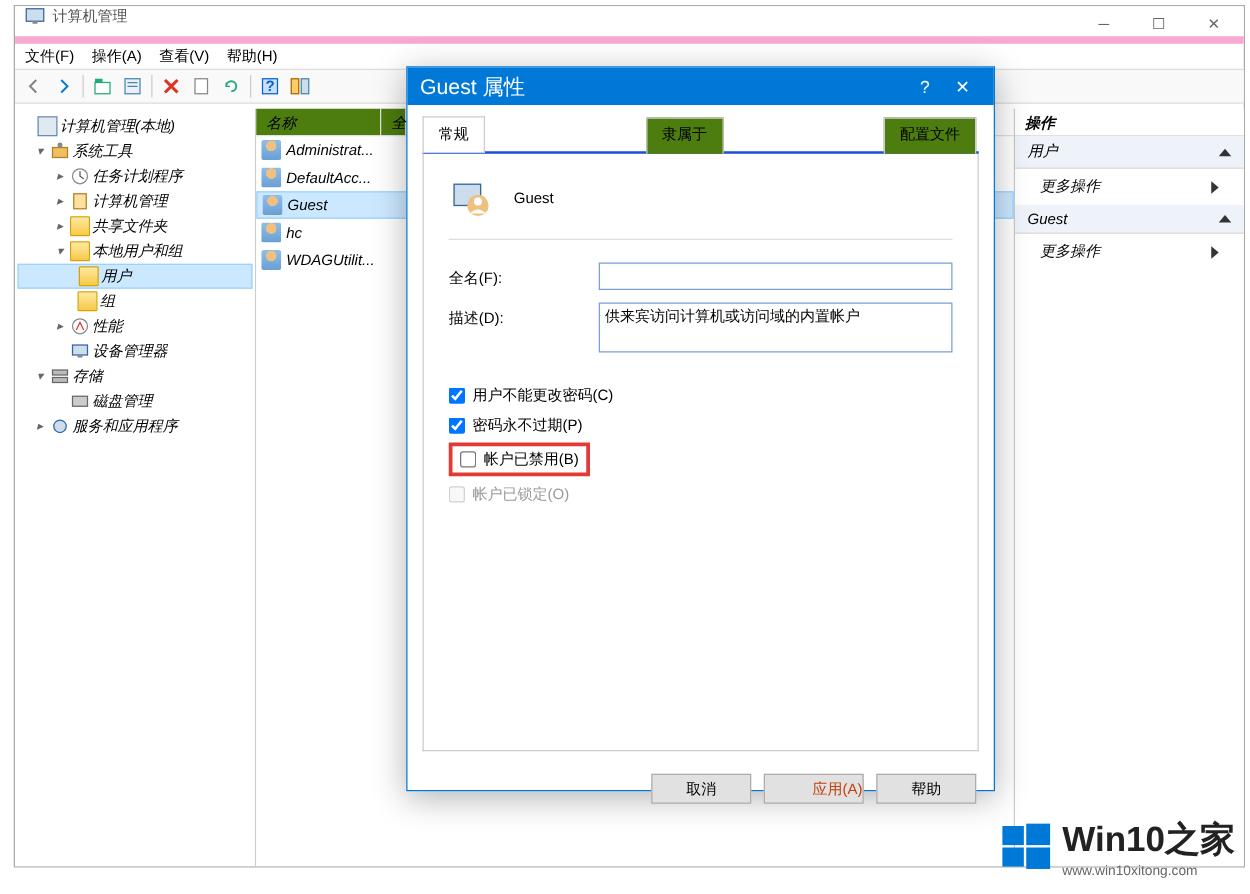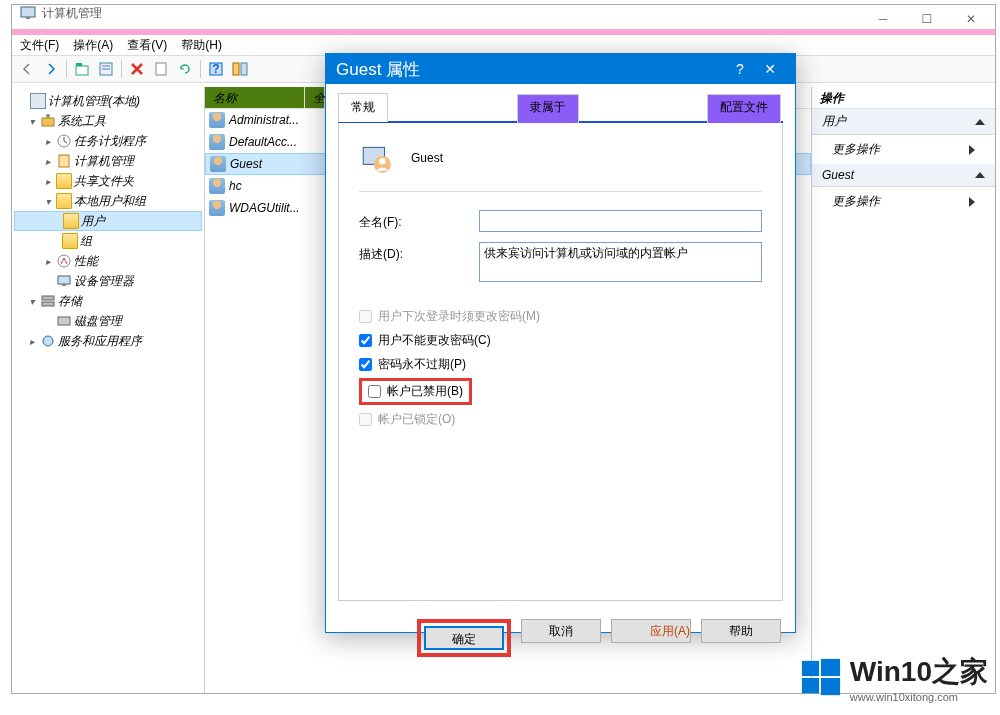--- a/index.html
+++ b/index.html
@@ -42,21 +42,21 @@
 
 .dialog { position: absolute; left: 325px; top: 53px; width: 471px; height: 580px; background: #fff; border: 1px solid #0078d7; box-shadow: 0 5px 25px rgba(0,0,0,0.3); }
 .dialog-titlebar { height: 30px; background: #0078d7; color: #fff; display: flex; align-items: center; padding: 0 10px; }
 .dialog-titlebar .title { flex: 1; font-size: 17px; }
 .dialog-titlebar .help { width: 30px; text-align: center; font-size: 14px; }
 .dialog-titlebar .close { width: 30px; text-align: center; font-size: 14px; }
 .dialog-body { padding: 8px 12px; }
 .tabs { display: flex; border-bottom: 2px solid #1d4ed8; justify-content: space-between; }
 .tab { padding: 5px 12px; border: 1px solid #ccc; border-bottom: none; background: #fff; margin-right: 2px; position: relative; top: 1px; }
 .tab.active { background: #fff; border-bottom: 1px solid #fff; }
-.tab:not(.active) { background: #8b5cf6; top: 2px; padding-top: 4px; padding-bottom: 4px; }
+.tab:not(.active) { background: #4d7c0f; top: 2px; padding-top: 4px; padding-bottom: 4px; }
 .tab-content { border: 1px solid #ccc; border-top: none; padding: 18px 20px 10px; height: 478px; }
 .user-row { display: flex; align-items: center; gap: 18px; padding-bottom: 16px; border-bottom: 1px solid #ddd; margin-bottom: 18px; }
 .user-icon { width: 34px; height: 34px; }
 .form-row { display: flex; align-items: flex-start; margin-bottom: 10px; }
 .form-label { width: 120px; padding-top: 4px; }
 .form-input { flex: 1; border: 1px solid #7a9fd6; height: 22px; padding: 2px 4px; font-size: 12px; }
 .form-textarea { flex: 1; border: 1px solid #7a9fd6; height: 40px; padding: 2px 4px; font-size: 12px; resize: none; }
 .checks { margin-top: 22px; }
 .check-row { display: flex; align-items: center; height: 24px; padding: 2px 0; }
 .check-row input { margin-right: 6px; width: 13px; height: 13px; }
@@ -323,24 +323,20 @@
       </div>
       <div class="form-row">
         <div class="form-label">全名(F):</div>
         <input class="form-input" value="" style="">
       </div>
       <div class="form-row">
         <div class="form-label">描述(D):</div>
         <textarea class="form-textarea" style="">供来宾访问计算机或访问域的内置帐户</textarea>
       </div>
       <div class="checks">
-        <div class="check-row disabled">
-            <input type="checkbox" disabled="" style="">
-            <span>用户下次登录时须更改密码(M)</span>
-          </div>
         <div class="check-row">
             <input type="checkbox" checked="" style="">
             <span>用户不能更改密码(C)</span>
           </div>
         <div class="check-row">
             <input type="checkbox" checked="" style="">
             <span>密码永不过期(P)</span>
           </div>
         <div style="margin:2px 0"><span class="highlight">
               <span class="check-row" style="height:auto">
@@ -349,21 +345,20 @@
               </span>
             </span></div>
         <div class="check-row disabled">
             <input type="checkbox" disabled="" style="">
             <span>帐户已锁定(O)</span>
           </div>
       </div>
     </div>
   </div>
   <div class="dialog-footer">
-    <span class="btn-highlight"><button class="btn primary">确定</button></span>
     <button class="btn">取消</button>
     <button class="btn disabled">应用(A)</button>
     <button class="btn">帮助</button>
   </div>
 </div>
 
 <div class="watermark">
   <svg class="wlogo" viewBox="0 0 44 44">
       <rect x="2" y="4" width="18" height="16" fill="#0078d7"></rect>
       <rect x="22" y="2" width="20" height="18" fill="#0078d7"></rect>

